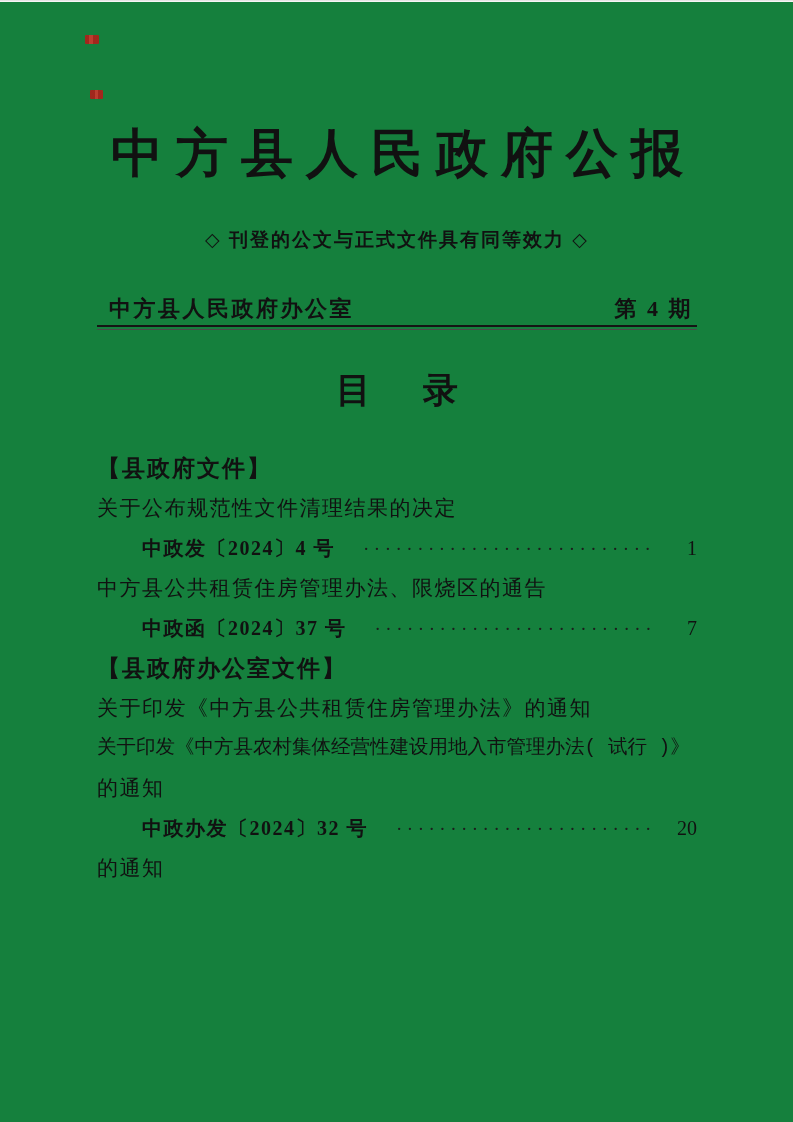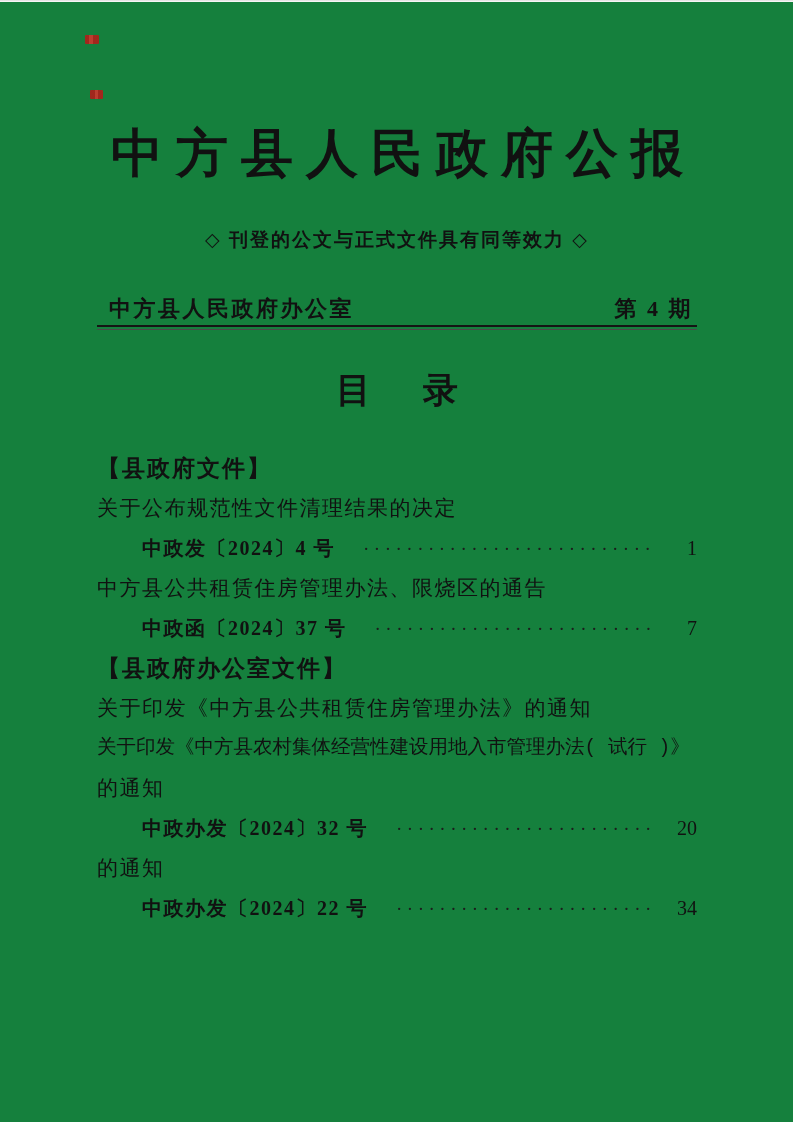--- a/index.html
+++ b/index.html
@@ -128,21 +128,16 @@
 
       <div class="toc-row toc-item-title long">关于印发《中方县农村集体经营性建设用地入市管理办法( 试行 )》</div>
       <div class="toc-row toc-item-title">的通知</div>
       <div class="toc-row toc-doc-row">
         <span class="doc-no">中政办发〔2024〕32 号</span>
         <span class="leader"></span>
         <span class="page-no">20</span>
       </div>
 
       <div class="toc-row toc-item-title">的通知</div>
-      <div class="toc-row toc-doc-row">
-        <span class="doc-no">中政办发〔2024〕22 号</span>
-        <span class="leader"></span>
-        <span class="page-no">34</span>
-      </div>
 
     </div>
   </div>
 </div>
 
 </body></html>

